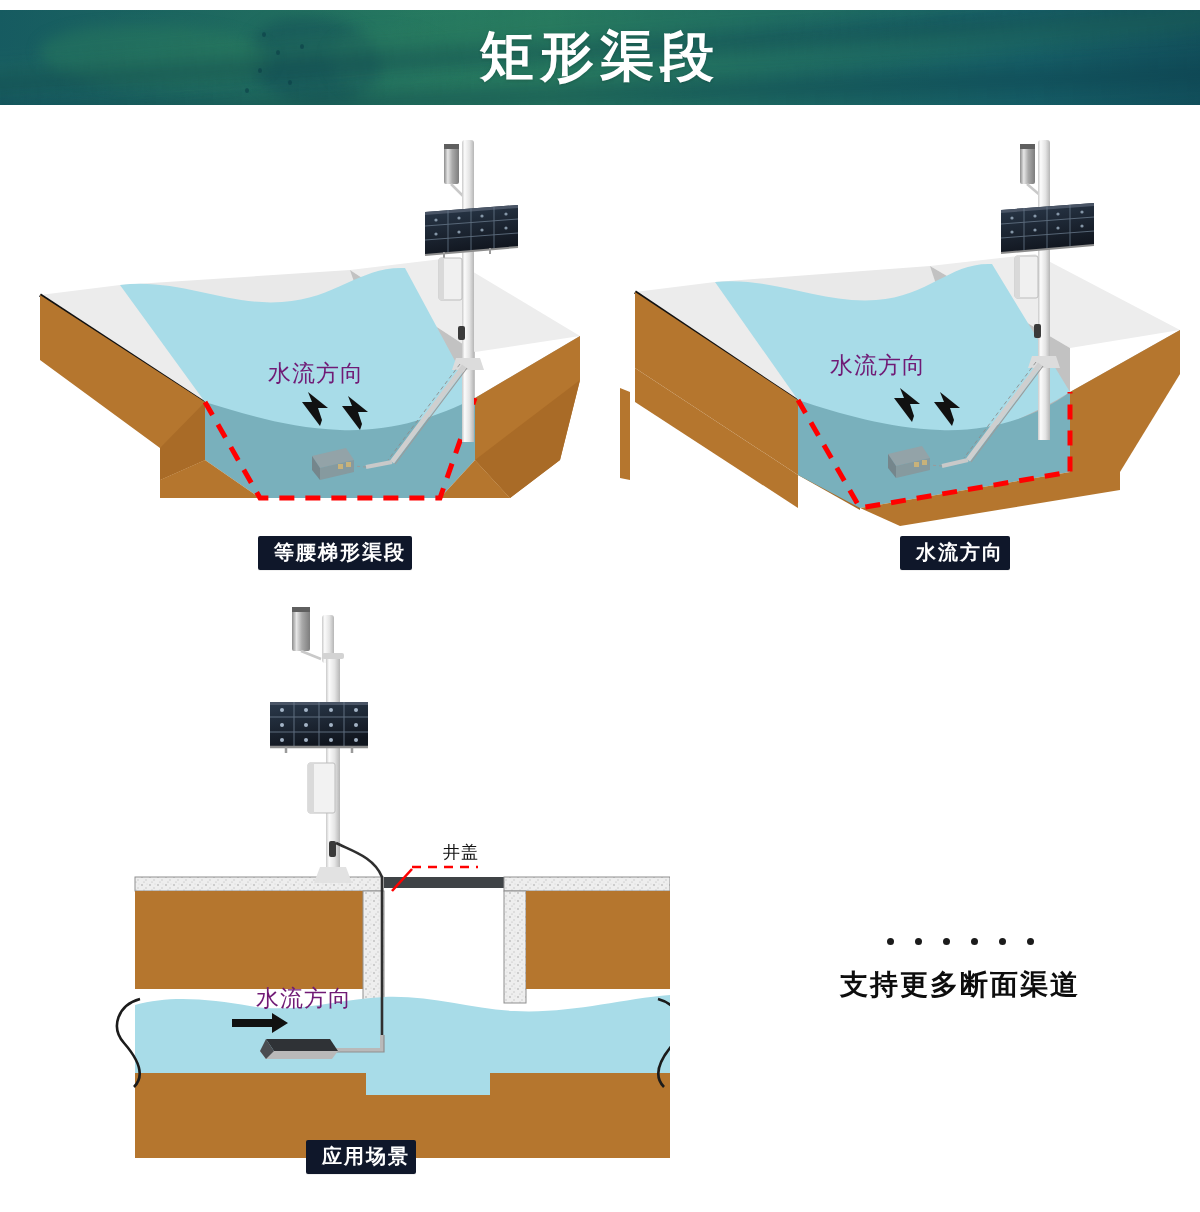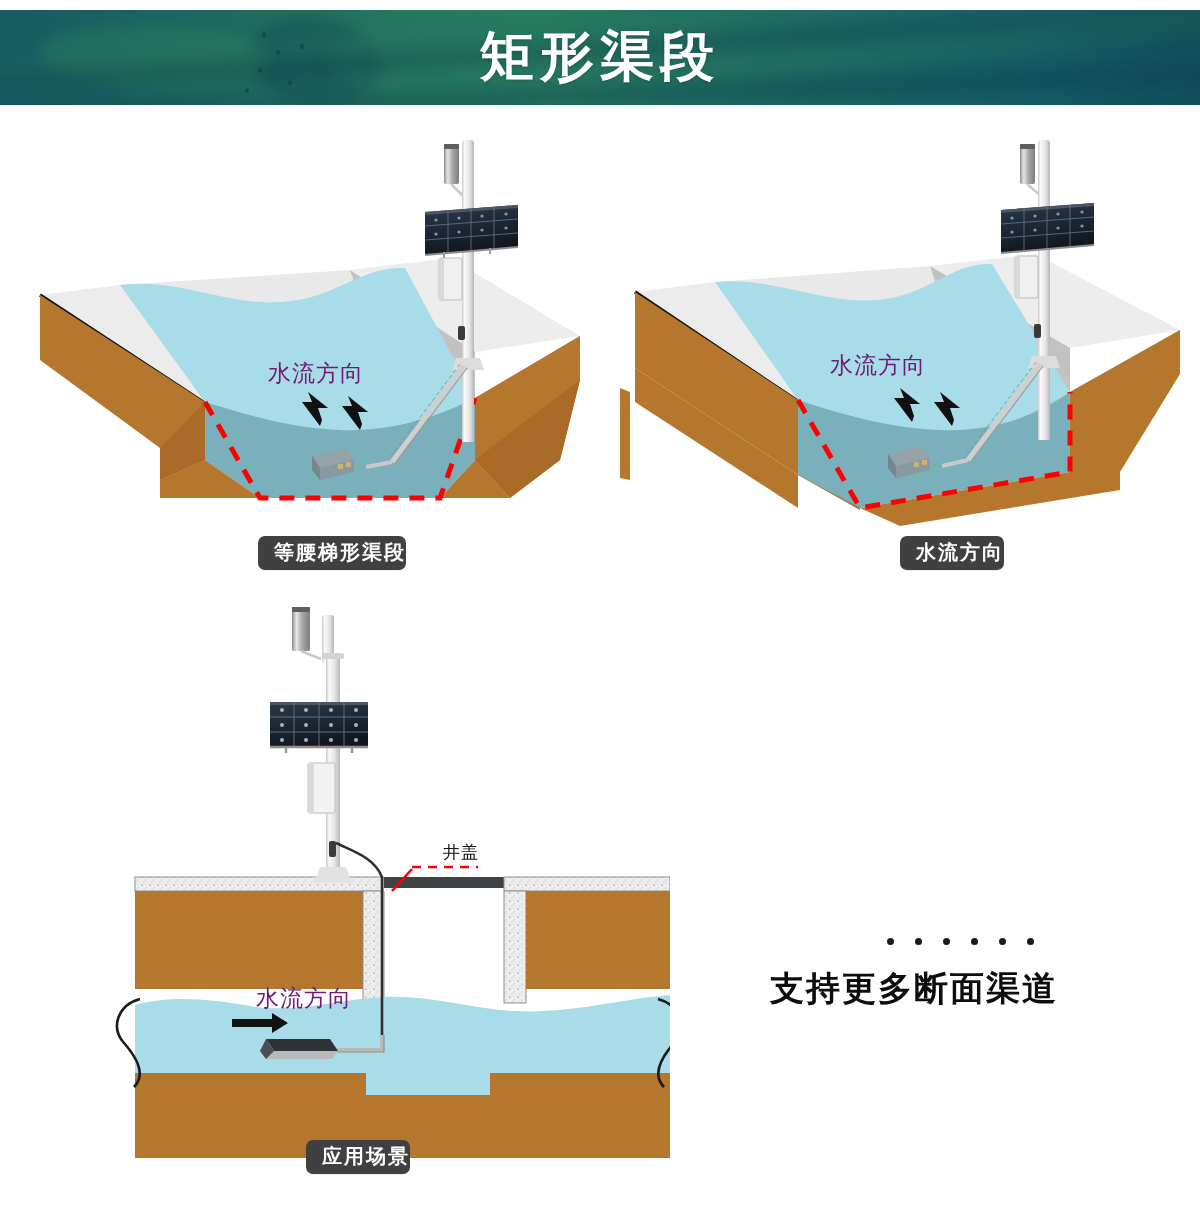--- a/index.html
+++ b/index.html
@@ -42,23 +42,23 @@
   .scene{position:absolute;}
   #scene-trap{left:20px;top:130px;width:560px;height:450px;}
   #scene-rect{left:620px;top:130px;width:560px;height:450px;}
   #scene-pipe{left:100px;top:595px;width:570px;height:600px;}
   #scene-more{left:770px;top:920px;width:380px;height:130px;}
 
   .svgwrap{position:absolute;left:0;top:0;width:100%;height:100%;}
 
   
   .badge{
-    position:absolute;background:#404040;color:#fff;border-radius:7px;
+    position:absolute;background:#0f172a;color:#fff;border-radius:2px;
     font-size:20px;font-weight:bold;letter-spacing:2px;
-    padding:5px 0 6px 16px;white-space:nowrap;line-height:1.15;
+    padding:5px 6px 6px 16px;white-space:nowrap;line-height:1.15;
     box-shadow:0 1px 0 rgba(0,0,0,.06);
   }
   #badge-trap{left:258px;top:536px;}
   #badge-rect{left:900px;top:536px;}
   #badge-pipe{left:306px;top:1140px;}
 
   
   .flow-label{
     position:absolute;font-size:23px;color:#701a75;font-weight:500;
     letter-spacing:1px;white-space:nowrap;
@@ -72,22 +72,22 @@
     letter-spacing:1px;white-space:nowrap;font-family:Liberation Serif, serif;
   }
 
   
   #more-dots{
     position:absolute;left:0;top:18px;width:380px;
     display:flex;justify-content:center;gap:21px;
   }
   #more-dots i{display:block;width:7px;height:7px;border-radius:50%;background:#1b1b1b;}
   #more-text{
-    position:absolute;left:0;top:46px;width:380px;
-    font-size:34px;font-weight:bold;color:#0d0d0d;letter-spacing:2px;
+    position:absolute;left:0;top:46px;width:380px;text-align:center;
+    font-size:28px;font-weight:bold;color:#0d0d0d;letter-spacing:2px;
   }
 </style>
 </head>
 <body>
 
 <div id="banner">
   <div class="tex">
     <div class="patch p2"></div>
     <div class="patch p1"></div>
     <div class="patch p3"></div>

